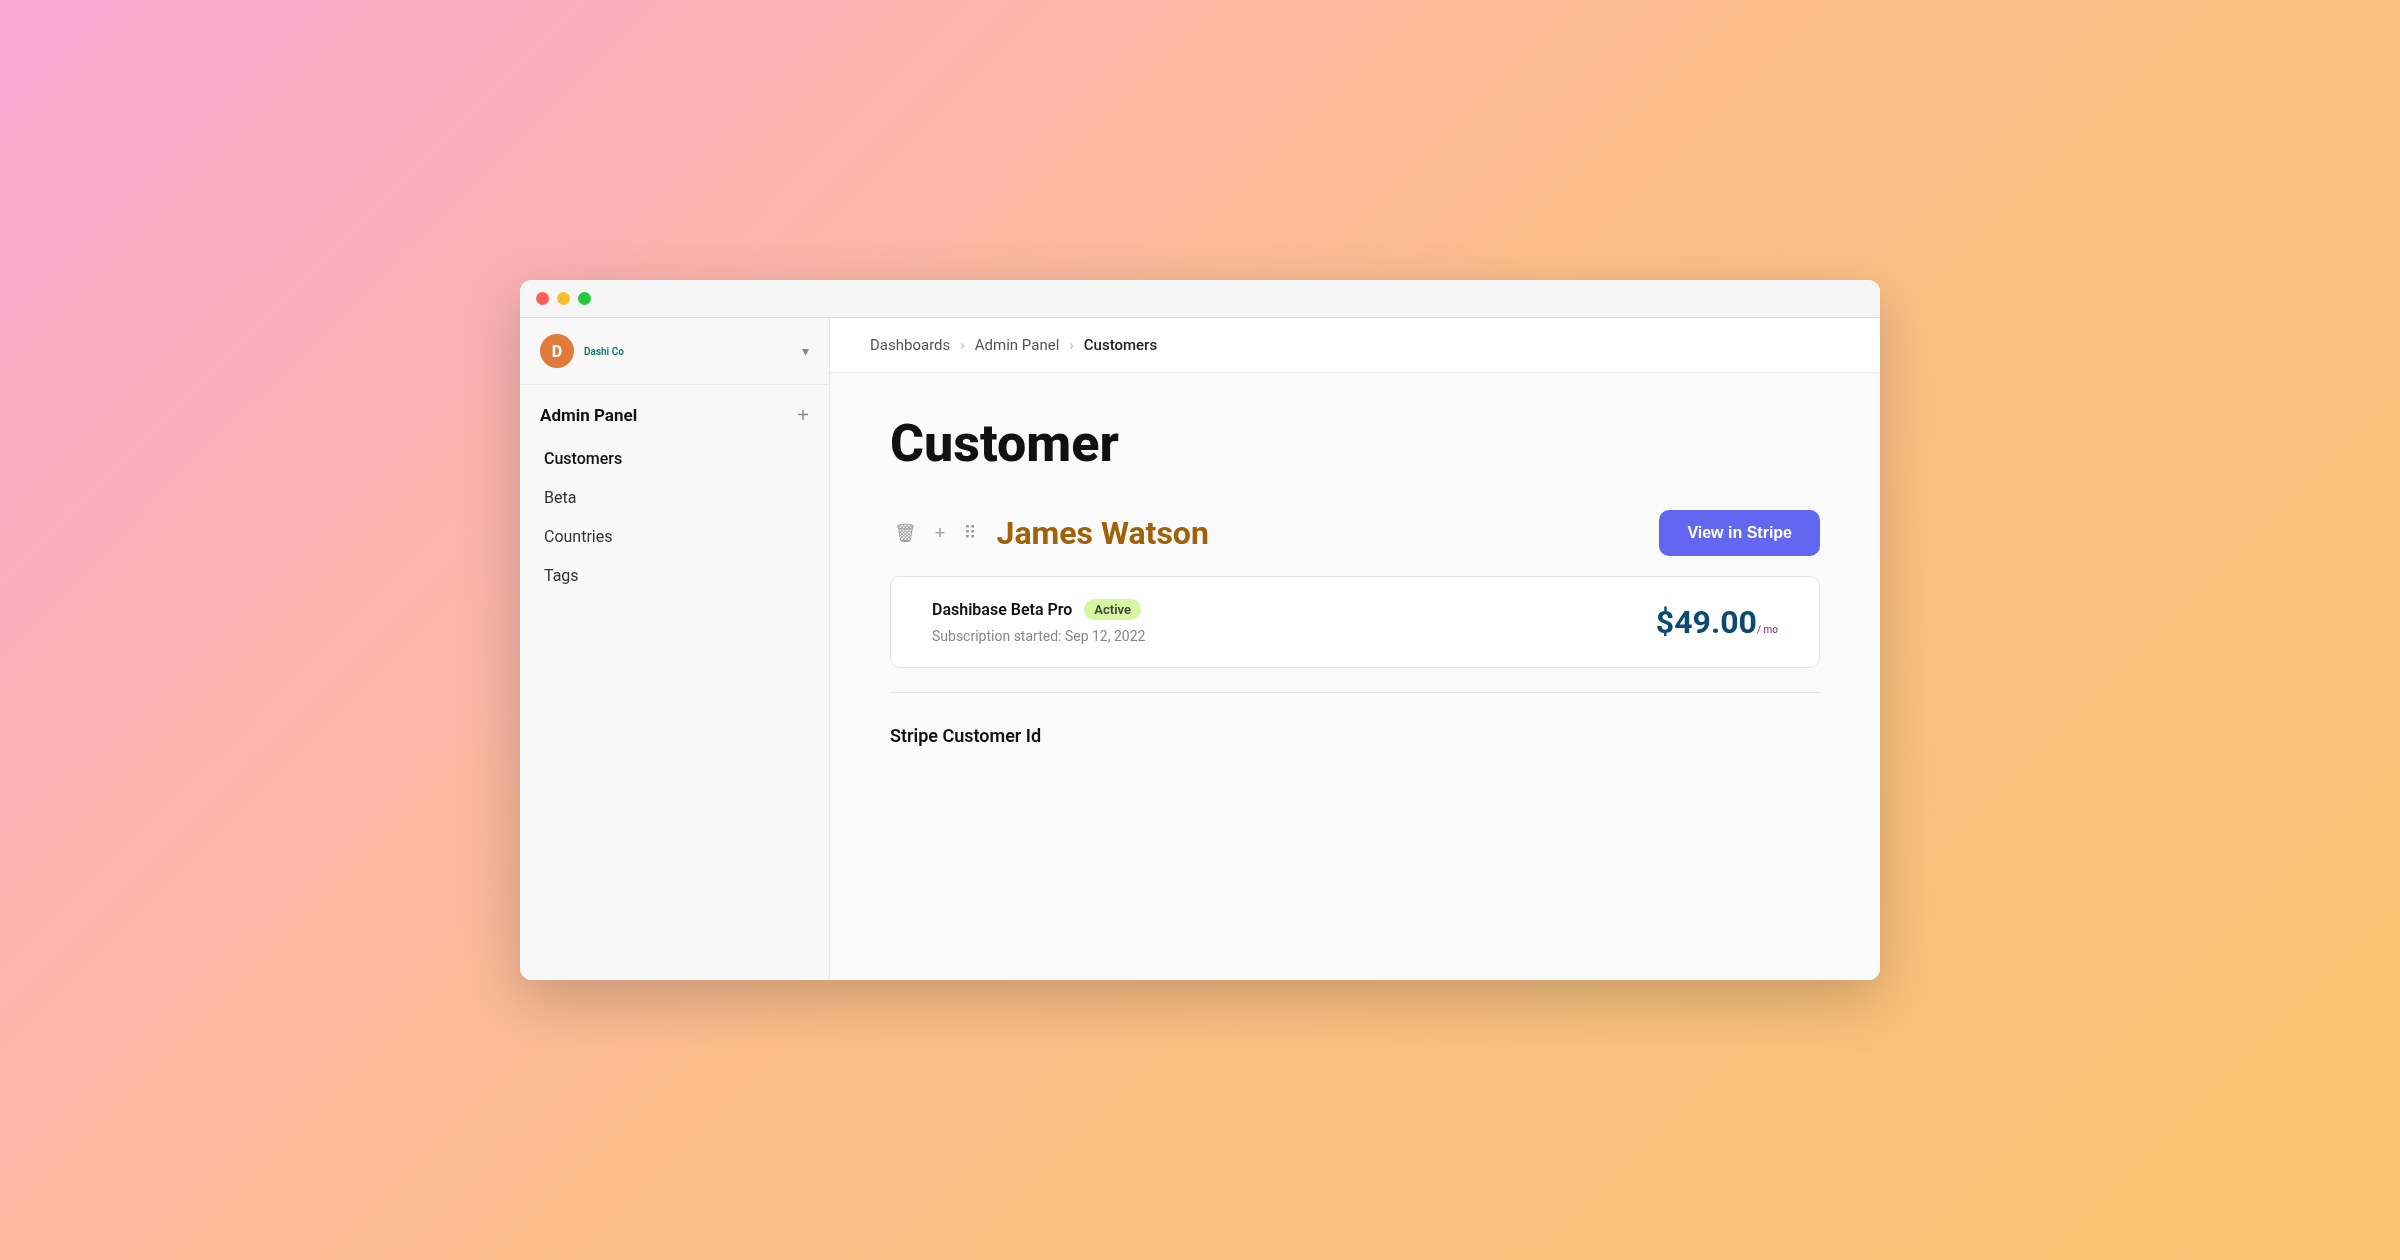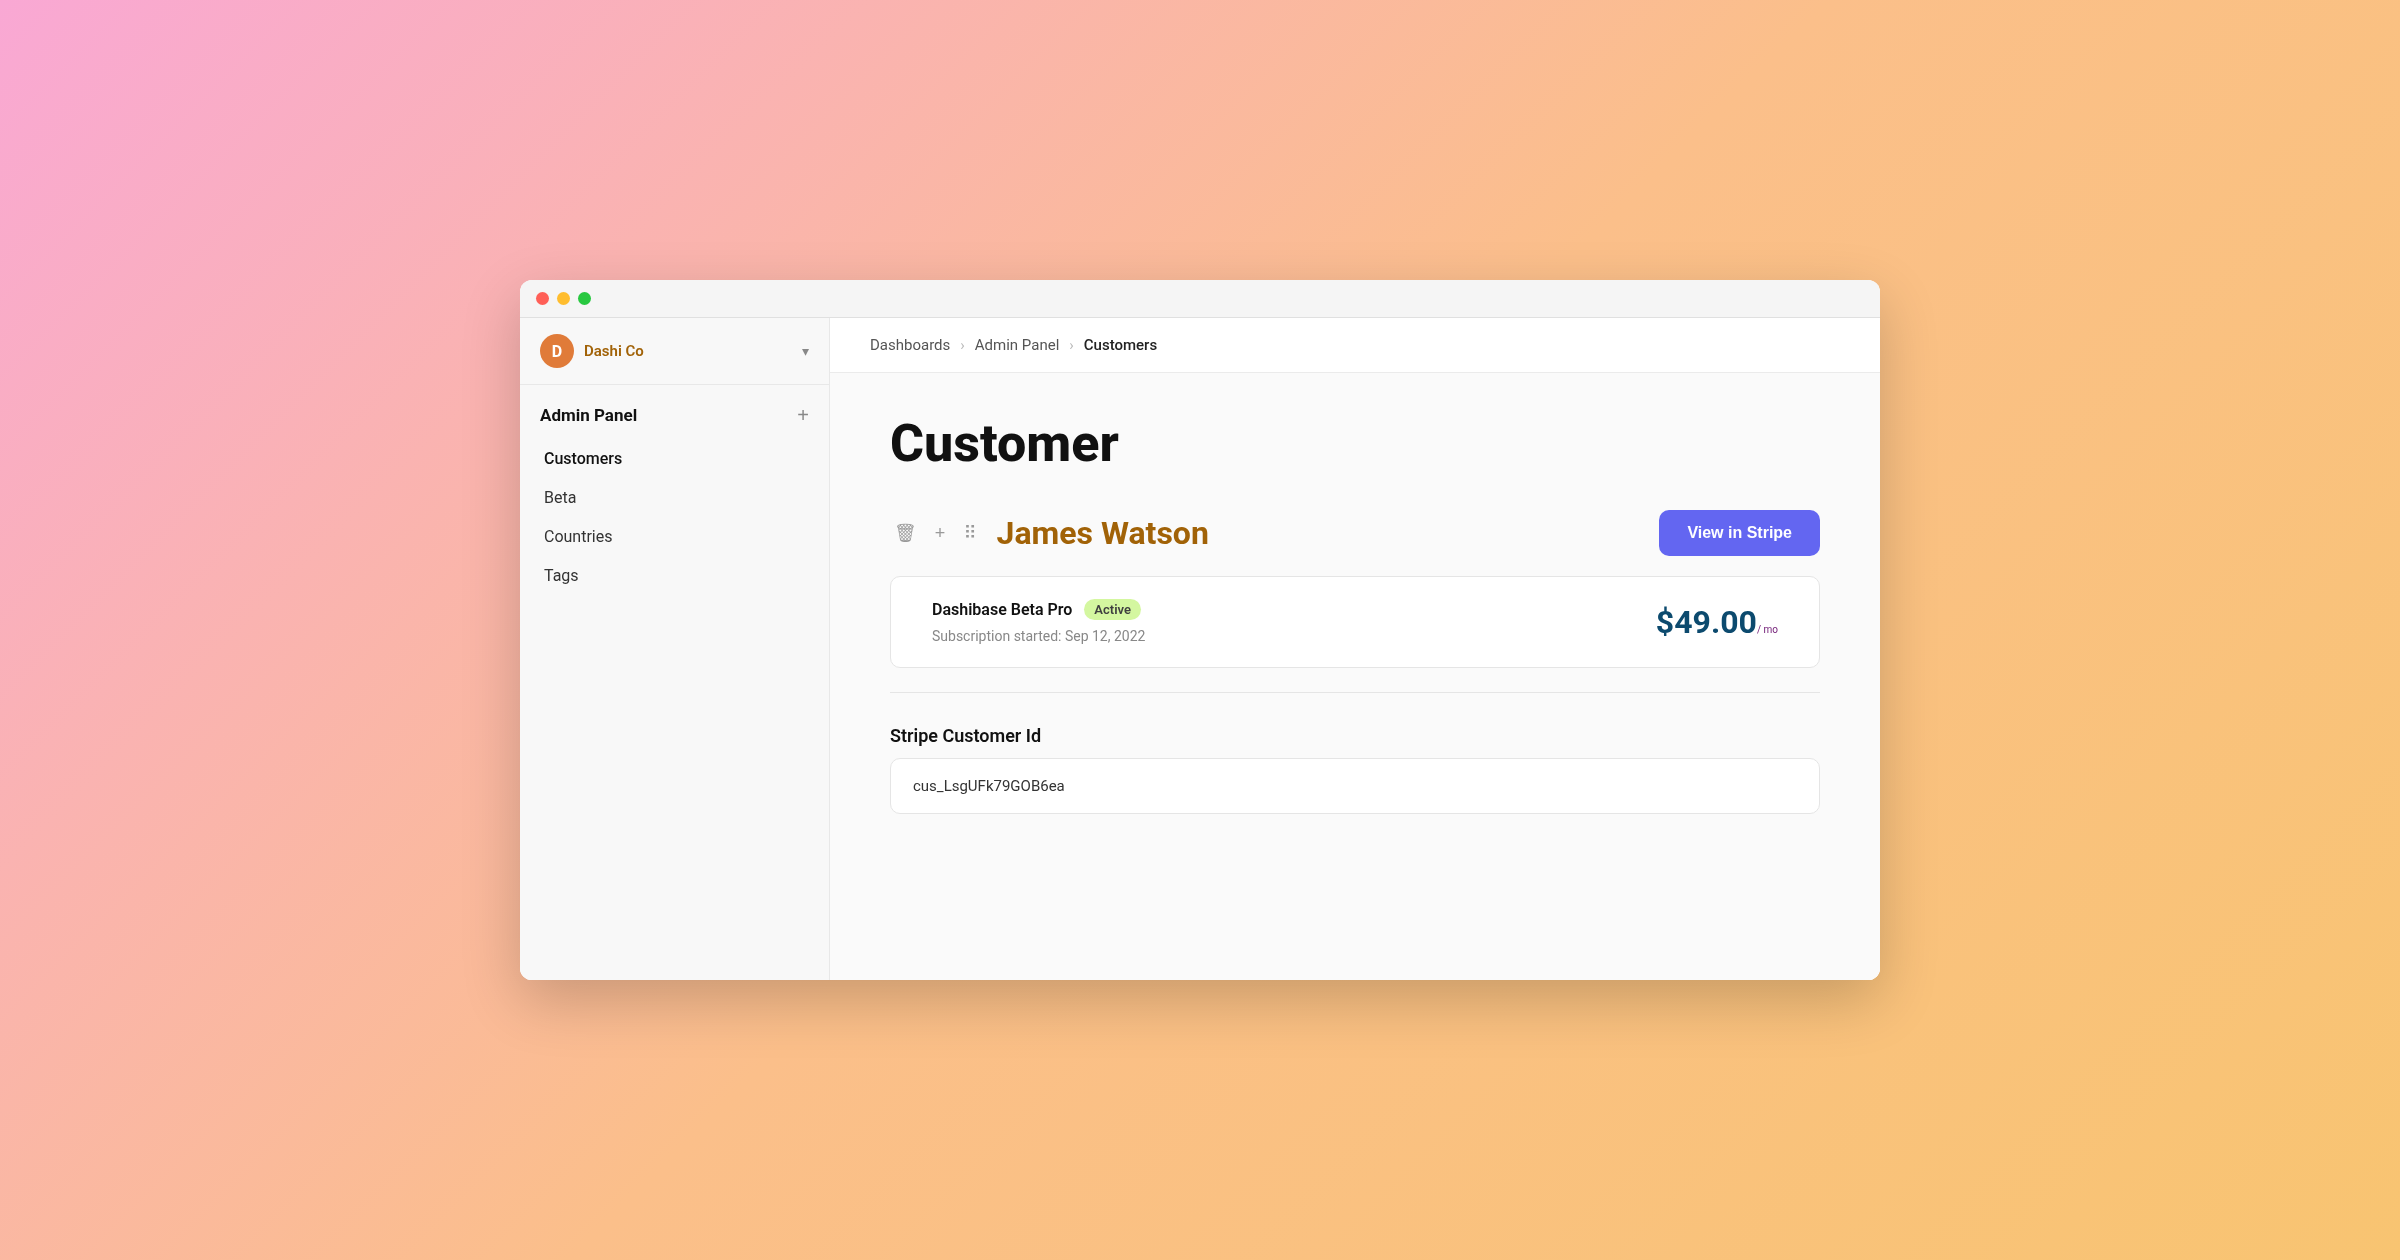--- a/index.html
+++ b/index.html
@@ -88,23 +88,23 @@
       background: #e07b39;
       color: white;
       font-weight: 700;
       font-size: 16px;
       display: flex;
       align-items: center;
       justify-content: center;
     }
 
     .brand-name {
-      font-size: 15px;
+      font-size: 10px;
       font-weight: 600;
-      color: #a16207;
+      color: #0f766e;
     }
 
     .brand-chevron {
       color: #888;
       font-size: 14px;
     }
 
     .sidebar-section {
       padding: 20px 20px 10px;
     }
@@ -418,20 +418,19 @@
           </div>
           <div class="subscription-price">
             <span class="price-amount">$49.00</span><span class="price-period">/ mo</span>
           </div>
         </div>
 
         <hr class="section-divider">
 
         <div class="field-section">
           <div class="field-label">Stripe Customer Id</div>
-          <div class="field-input">cus_LsgUFk79GOB6ea</div>
         </div>
 
       </div>
     </div>
 
   </div>
 </div>
 
 </body></html>

